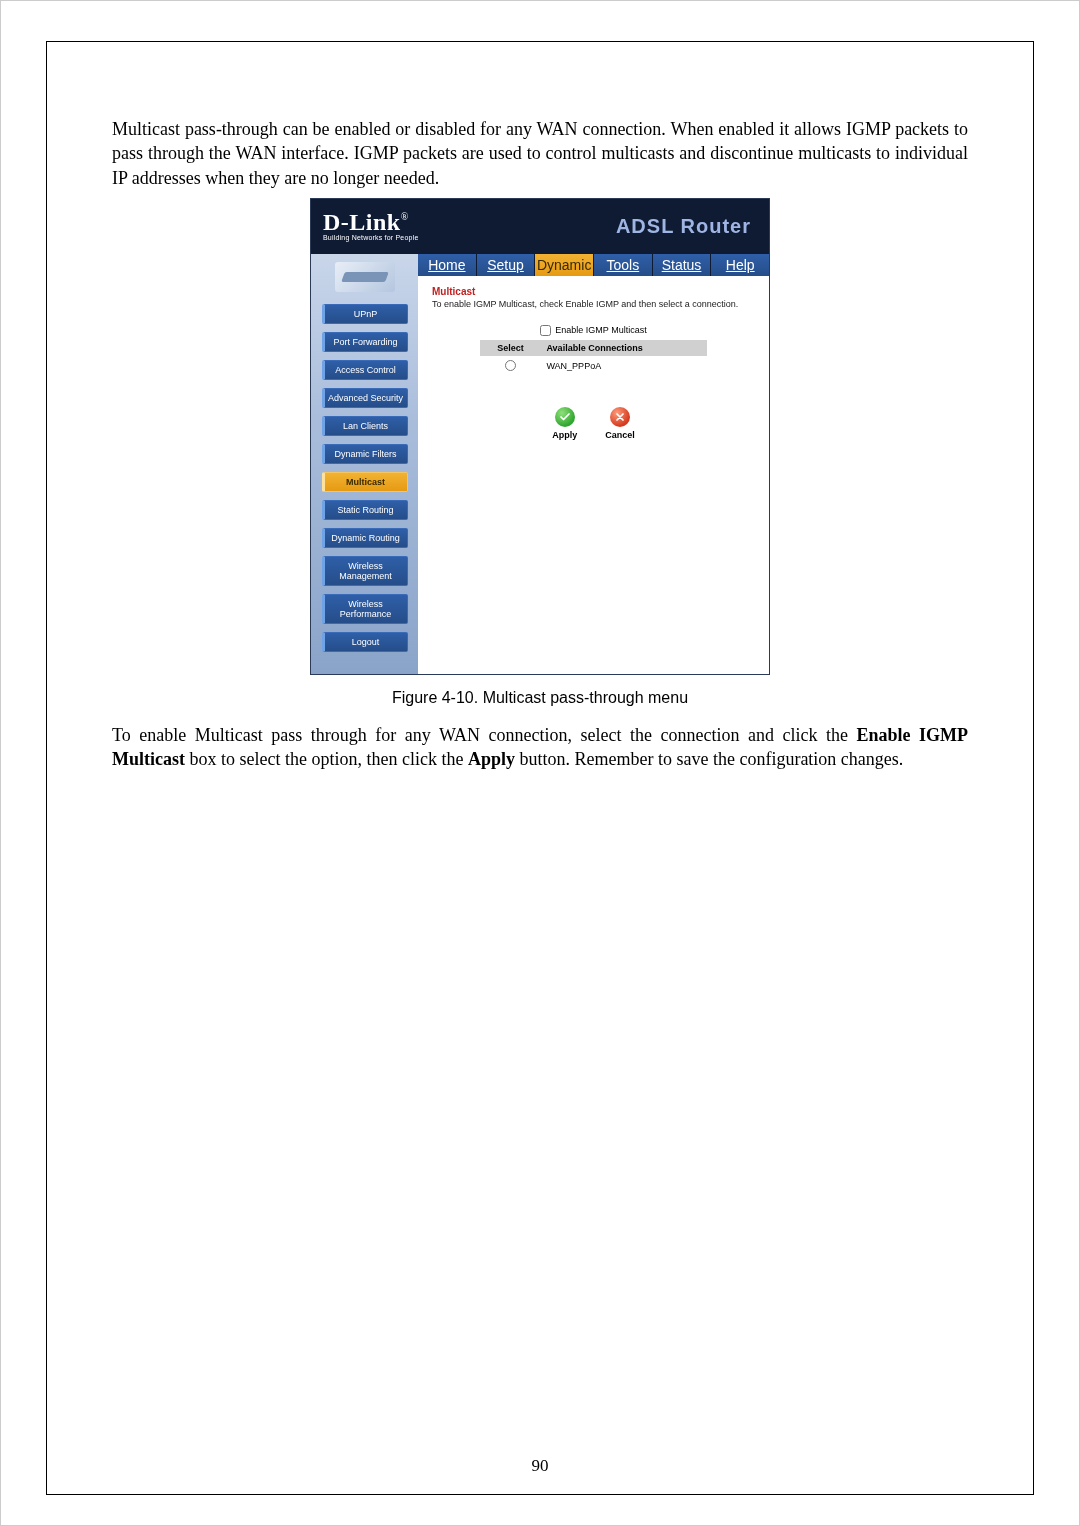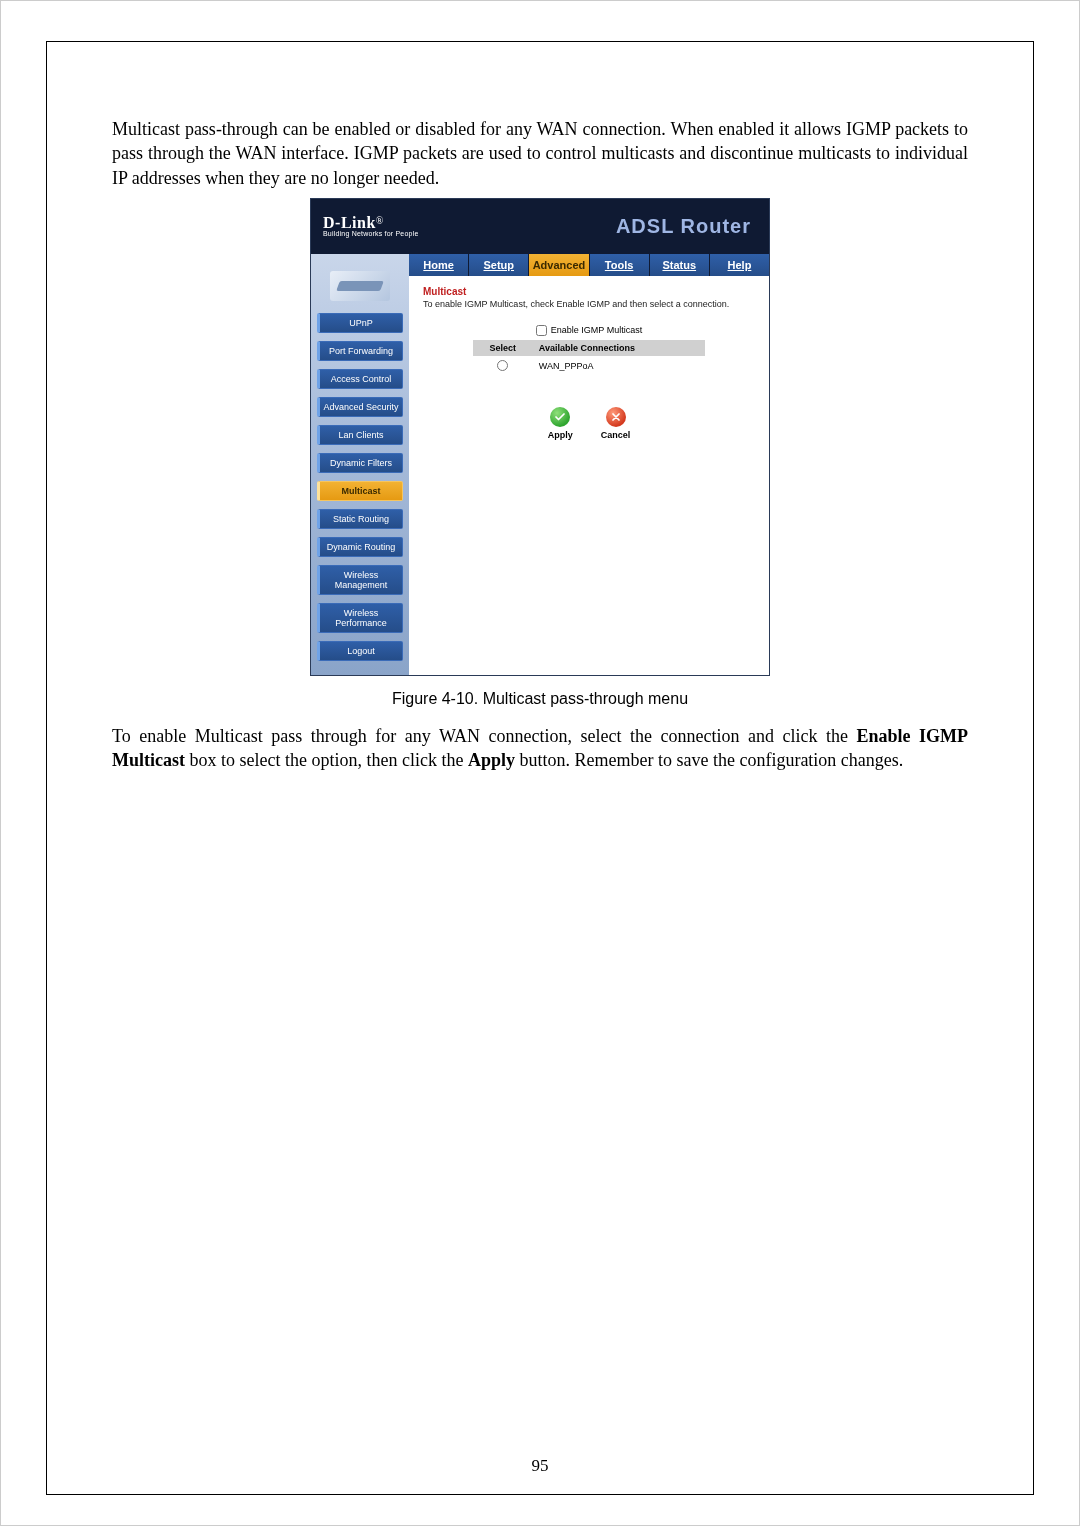--- a/index.html
+++ b/index.html
@@ -54,21 +54,21 @@
     align-items: center;
     justify-content: space-between;
     padding: 0 18px 0 12px;
   }
   .brand {
     color: #fff;
     font-family: Georgia, "Times New Roman", serif;
     line-height: 0.9;
   }
   .brand .big {
-    font-size: 16px;
+    font-size: 24px;
     font-weight: bold;
     letter-spacing: 0.5px;
   }
   .brand .tag {
     font-size: 7px;
     letter-spacing: 0.2px;
     display: block;
     margin-top: 1px;
     font-family: Arial, sans-serif;
   }
@@ -77,23 +77,23 @@
     font-family: Arial, sans-serif;
     font-size: 20px;
     font-weight: bold;
     letter-spacing: 1px;
   }
   .router-body {
     display: flex;
     min-height: 420px;
   }
   .sidebar {
-    width: 98px;
+    width: 107px;
     background: linear-gradient(#c9d6ea, #a9bddb 40%, #8aa4c9);
-    padding: 15px 6px 14px 6px;
+    padding: 6px 6px 14px 6px;
     display: flex;
     flex-direction: column;
     align-items: center;
     gap: 8px;
   }
   .sidebar-img {
     width: 60px;
     height: 30px;
     background: linear-gradient(135deg, #e8eef7, #b4c6df);
     border-radius: 3px;
@@ -140,22 +140,22 @@
   }
   .tabs {
     display: flex;
     height: 22px;
   }
   .tab {
     flex: 1;
     background: linear-gradient(#2f5fa8, #254d89);
     color: #fff;
     font-family: Arial, sans-serif;
-    font-size: 11px;
-    font-weight: bold;
+    font-size: 14px;
+    font-weight: normal;
     display: flex;
     align-items: center;
     justify-content: center;
     border-right: 1px solid #0f1a33;
     text-decoration: underline;
   }
   .tab:last-child { border-right: none; }
   .tab.active {
     background: linear-gradient(#f2b233, #e69a12);
     color: #3a2a00;
@@ -295,21 +295,21 @@
               <div class="nav-btn">Dynamic Routing</div>
               <div class="nav-btn">Wireless Management</div>
               <div class="nav-btn">Wireless Performance</div>
               <div class="nav-btn">Logout</div>
             </div>
           <div class="main">
             <div class="tabs">
 
             <div class="tab">Home</div>
                 <div class="tab">Setup</div>
-                <div class="tab active">Advanced</div>
+                <div class="tab active">Dynamic</div>
                 <div class="tab">Tools</div>
                 <div class="tab">Status</div>
                 <div class="tab">Help</div>
               </div>
             <div class="content">
               <div class="panel-title">Multicast</div>
               <div class="hint">To enable IGMP Multicast, check Enable IGMP and then select a connection.</div>
               <div class="igmp-row">
                 <input type="checkbox" style="">
                 <span>Enable IGMP Multicast</span>
@@ -353,15 +353,15 @@
         </div>
       </div>
 
       <div class="figure-caption">Figure 4-10. Multicast pass-through menu</div>
     </div>
 
     <p class="instr">
       <span>To enable Multicast pass through for any WAN connection, select the connection and click the </span><b>Enable IGMP Multicast</b><span> box to select the option, then click the </span><b>Apply</b><span> button. Remember to save the configuration changes.</span>
     </p>
 
-    <div class="page-number">95</div>
+    <div class="page-number">90</div>
   </div>
 </div>
 
 </body></html>

